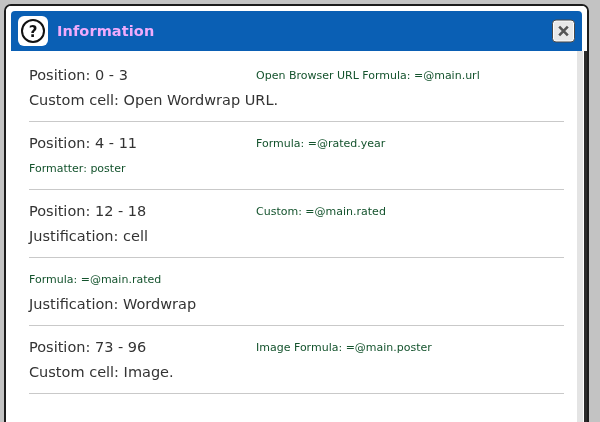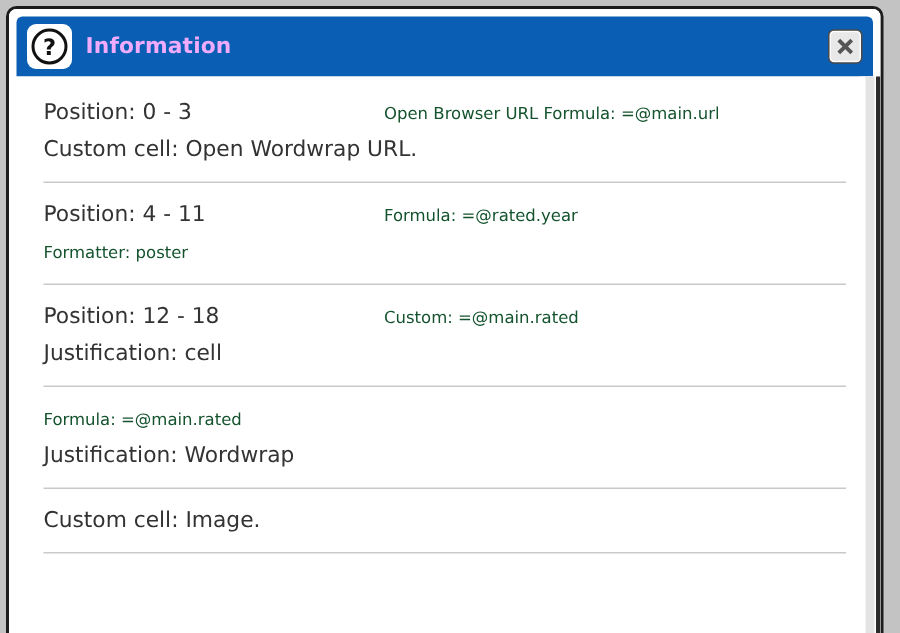--- a/index.html
+++ b/index.html
@@ -211,20 +211,24 @@
           <span class="col-right">Formula: =@main.rated</span>
         </div>
         <div class="row">
           <span class="col-left">Justification: Wordwrap</span>
           <span class="col-right"></span>
         </div>
       </div>
 
       <div class="section">
         <div class="row">
+          <span class="col-left">Position: 73 - 96</span>
+          <span class="col-right">Image Formula: =@main.poster</span>
+        </div>
+        <div class="row">
           <span class="col-left">Custom cell: Image.</span>
           <span class="col-right"></span>
         </div>
       </div>
 
     </div>
 
     <div id="right-gutter">
       <div id="gutter-track"></div>
       <div id="gutter-rule"></div>

